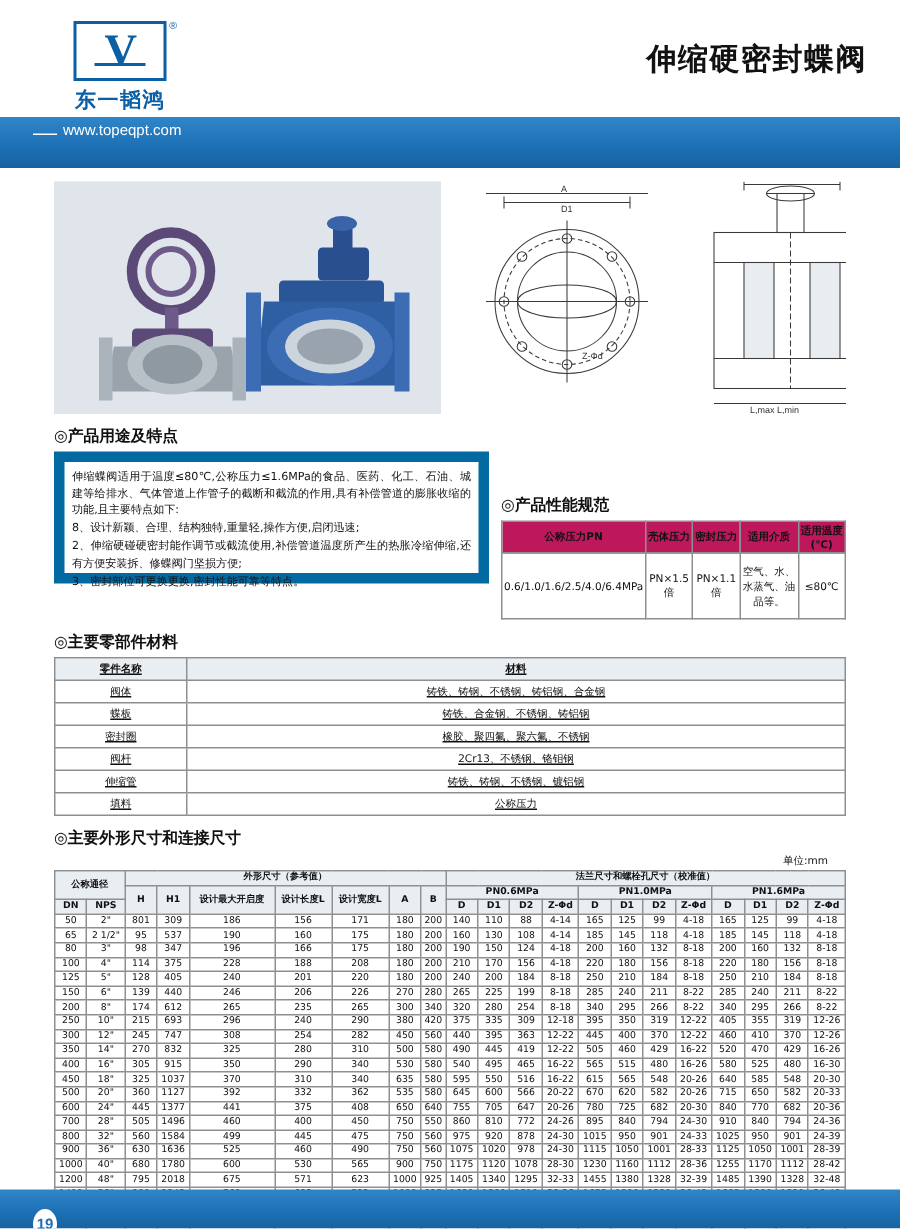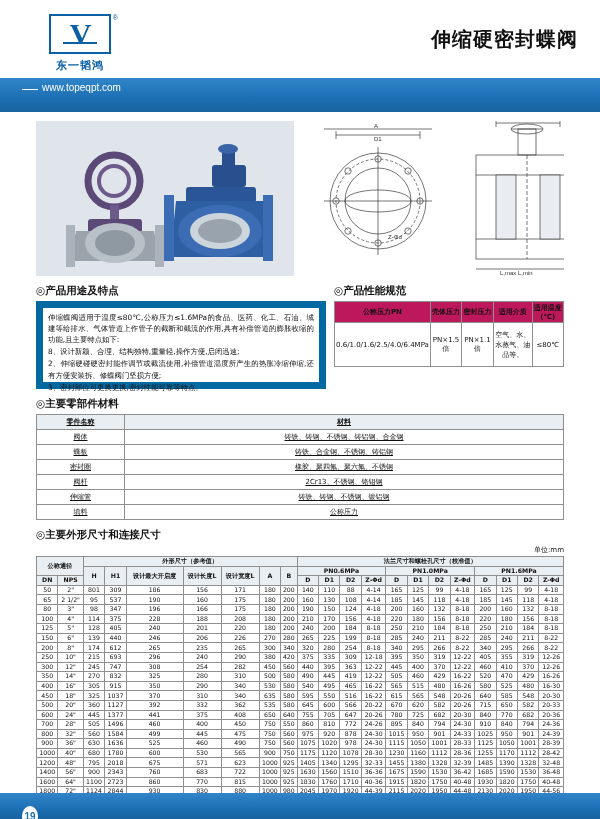--- a/index.html
+++ b/index.html
@@ -40,21 +40,21 @@
     position:absolute;
     left:12px; right:12px; bottom:8px;
     height:2px; background:#0b5fa5;
   }
   .logo-r {
     position:absolute; right:-9px; top:-2px;
     font-size:7px; color:#0b5fa5;
   }
   .logo-cn {
     margin-top:4px;
-    font-size:11px; font-weight:bold; color:#0b5fa5;
+    font-size:14px; font-weight:bold; color:#0b5fa5;
     letter-spacing:1px;
     font-family:"DejaVu Sans", sans-serif;
   }
   .header-title {
     position:absolute; right:22px; top:26px;
     font-size:20px; font-weight:bold; color:#111;
     letter-spacing:1px;
     font-family:"DejaVu Sans", sans-serif;
   }
   .blue-bar {
@@ -101,21 +101,21 @@
   
   .sec-head {
     font-size:10.5px; font-weight:bold; color:#111;
     margin:8px 0 3px 0;
     font-family:"DejaVu Sans", sans-serif;
   }
 
   
   .two-col { display:flex; gap:8px; align-items:flex-start; }
   .col-left { width:290px; }
-  .col-right { flex:1; }
+  .col-right { flex:1;margin-top:46px; }
   .feat-box {
     border:7px solid #0369a1;
     padding:4px 5px;
     font-size:7.4px;
     line-height:1.5;
     color:#111;
     height:88px;
     font-family:"DejaVu Sans", sans-serif;
   }
   .feat-box p { margin:0 0 1px 0; text-align:justify; }
@@ -133,21 +133,21 @@
   }
   .spec-table td { height:14px; }
   .spec-table .hd { background:#be185d; font-weight:bold; }
   .spec-table .body-cell { height:44px; }
 
   .parts-table td { height:15px;text-decoration:underline; }
   .parts-table .hd { background:#e9eef3; font-weight:bold; }
   .parts-table .lft { width:88px; }
 
   .unit-line {
-    text-align:right; font-size:7px; margin:2px 0 1px 0;
+    text-align:right; font-size:7px; margin:2px 12px 1px 0;
     font-family:"DejaVu Sans", sans-serif;
   }
 
   .dim-table td { font-size:6.2px; height:9.6px; padding:0; line-height:1; }
   .dim-table .hd { background:#e9eef3; font-weight:bold; font-size:6.2px; }
   .dim-table .hd2 { background:#e9eef3; font-weight:bold; font-size:6.2px; }
 
   .note {
     font-size:6.4px; margin-top:2px; color:#111;
     font-family:"DejaVu Sans", sans-serif;

